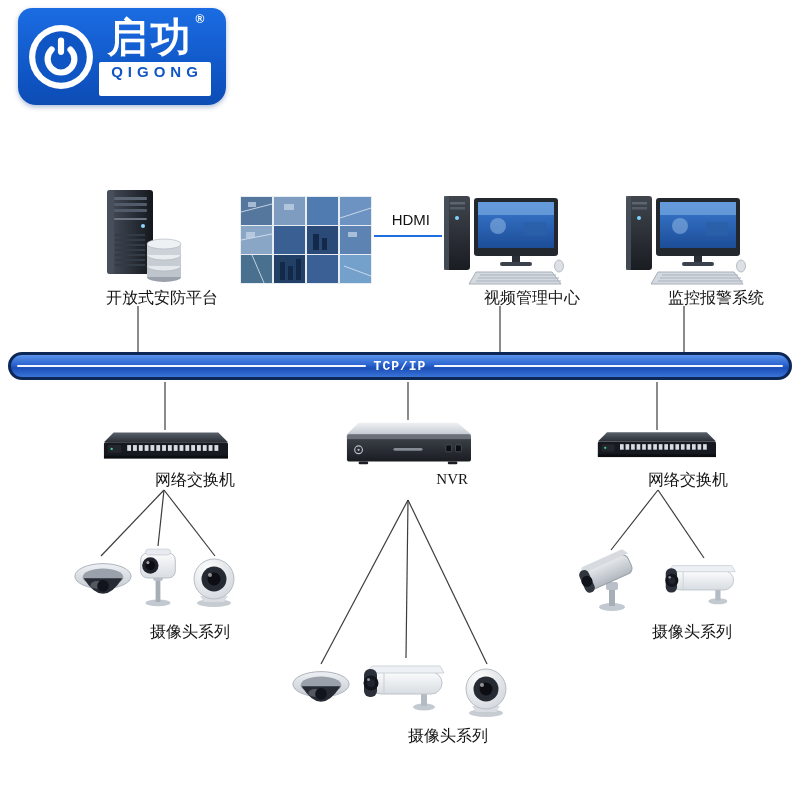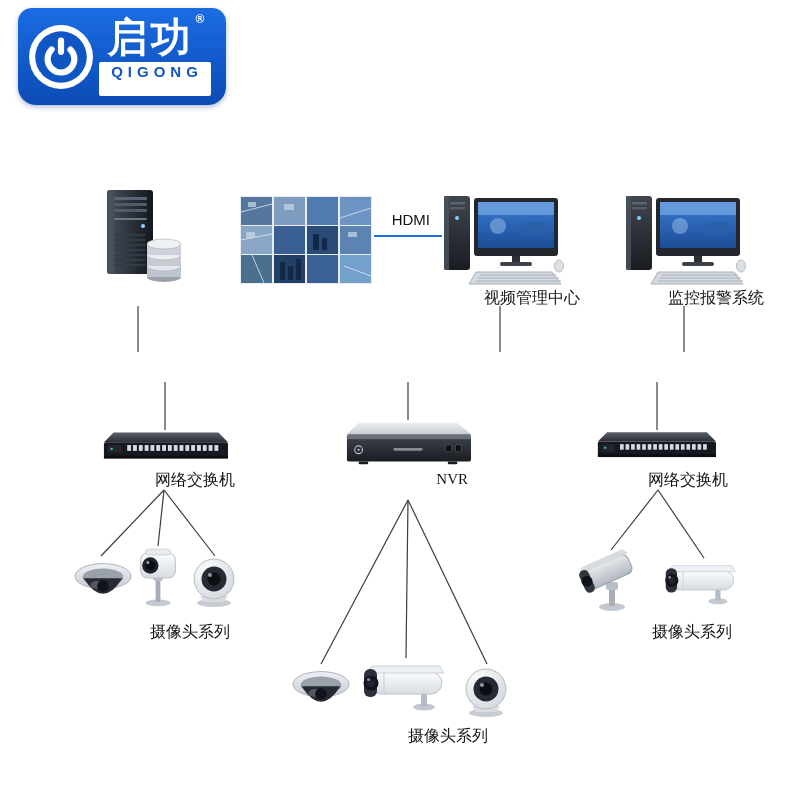--- a/index.html
+++ b/index.html
@@ -294,23 +294,29 @@
       </svg>
   </div>
   <div class="dev" style="left:622px;top:192px;width:125px;height:95px">
     <svg viewBox="0 0 125 95">
         <use href="#sym-pc"></use>
       </svg>
   </div>
 
   <div class="lbl small" style="left:376px;top:211px;width:54px">HDMI</div>
 
+  <div class="lbl" style="left:58px;top:288px;width:160px">开放式安防平台</div>
   <div class="lbl" style="left:420px;top:288px;width:160px">视频管理中心</div>
   <div class="lbl" style="left:604px;top:288px;width:160px">监控报警系统</div>
 
+  <div class="bus">
+    <span class="seg"></span>
+    <span class="bus-label">TCP/IP</span>
+    <span class="seg"></span>
+  </div>
 
   <div class="dev" style="left:102px;top:430px;width:126px;height:34px">
     <svg viewBox="0 0 130 34">
         <use href="#sym-switch"></use>
       </svg>
   </div>
   <div class="dev" style="left:345px;top:420px;width:126px;height:48px">
     <svg viewBox="0 0 130 48">
         <use href="#sym-nvr"></use>
       </svg>

